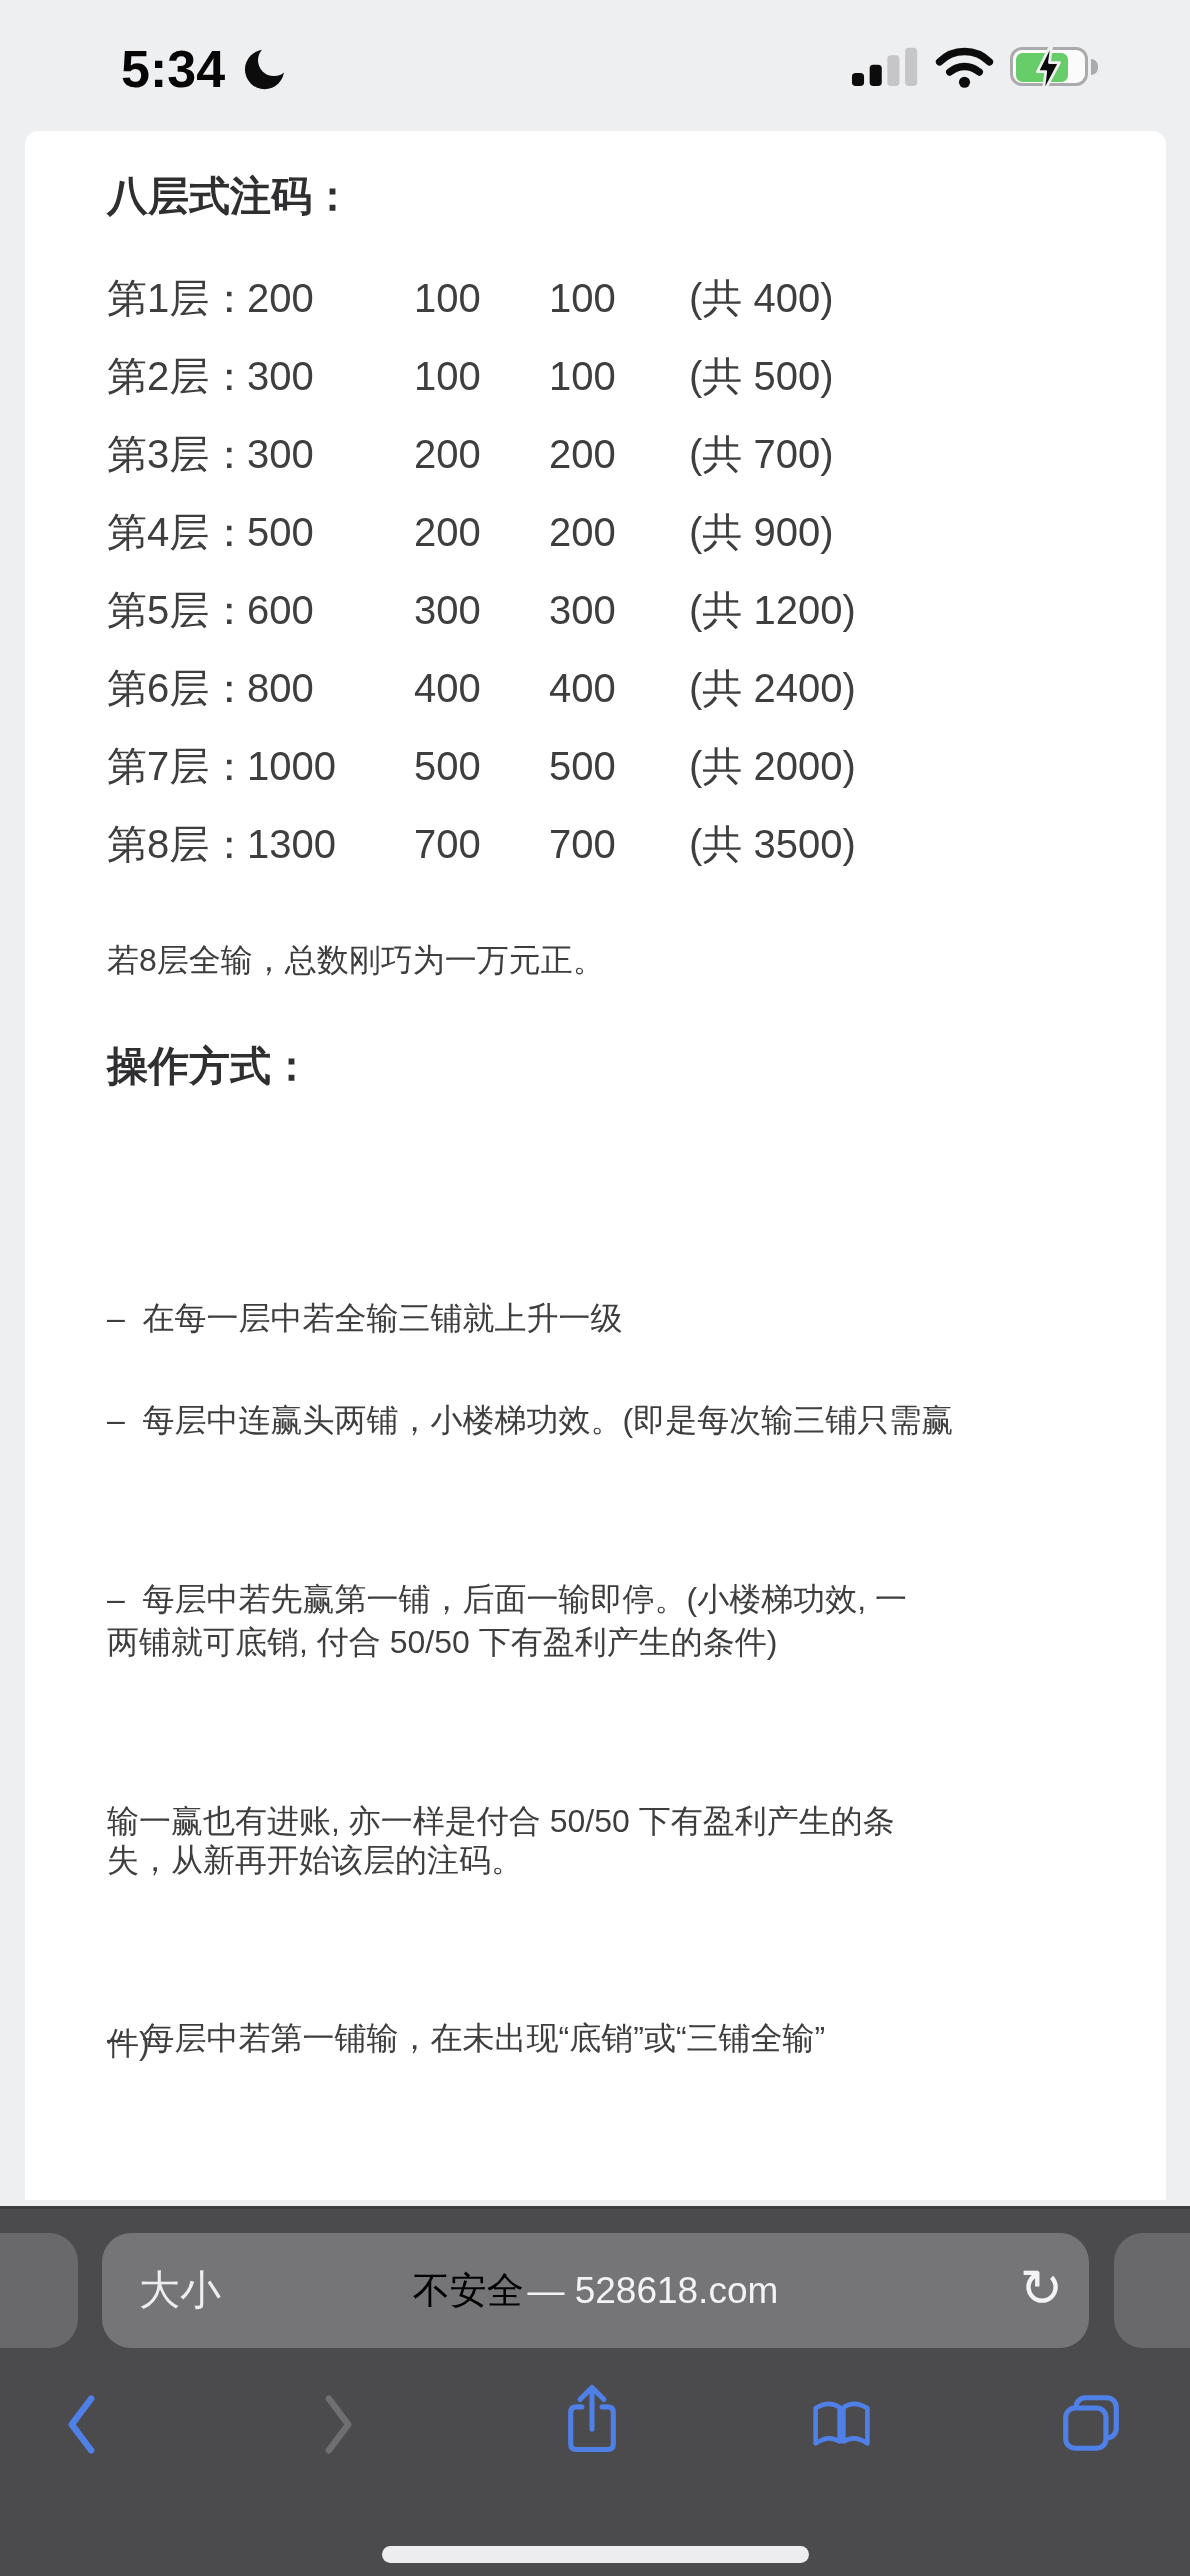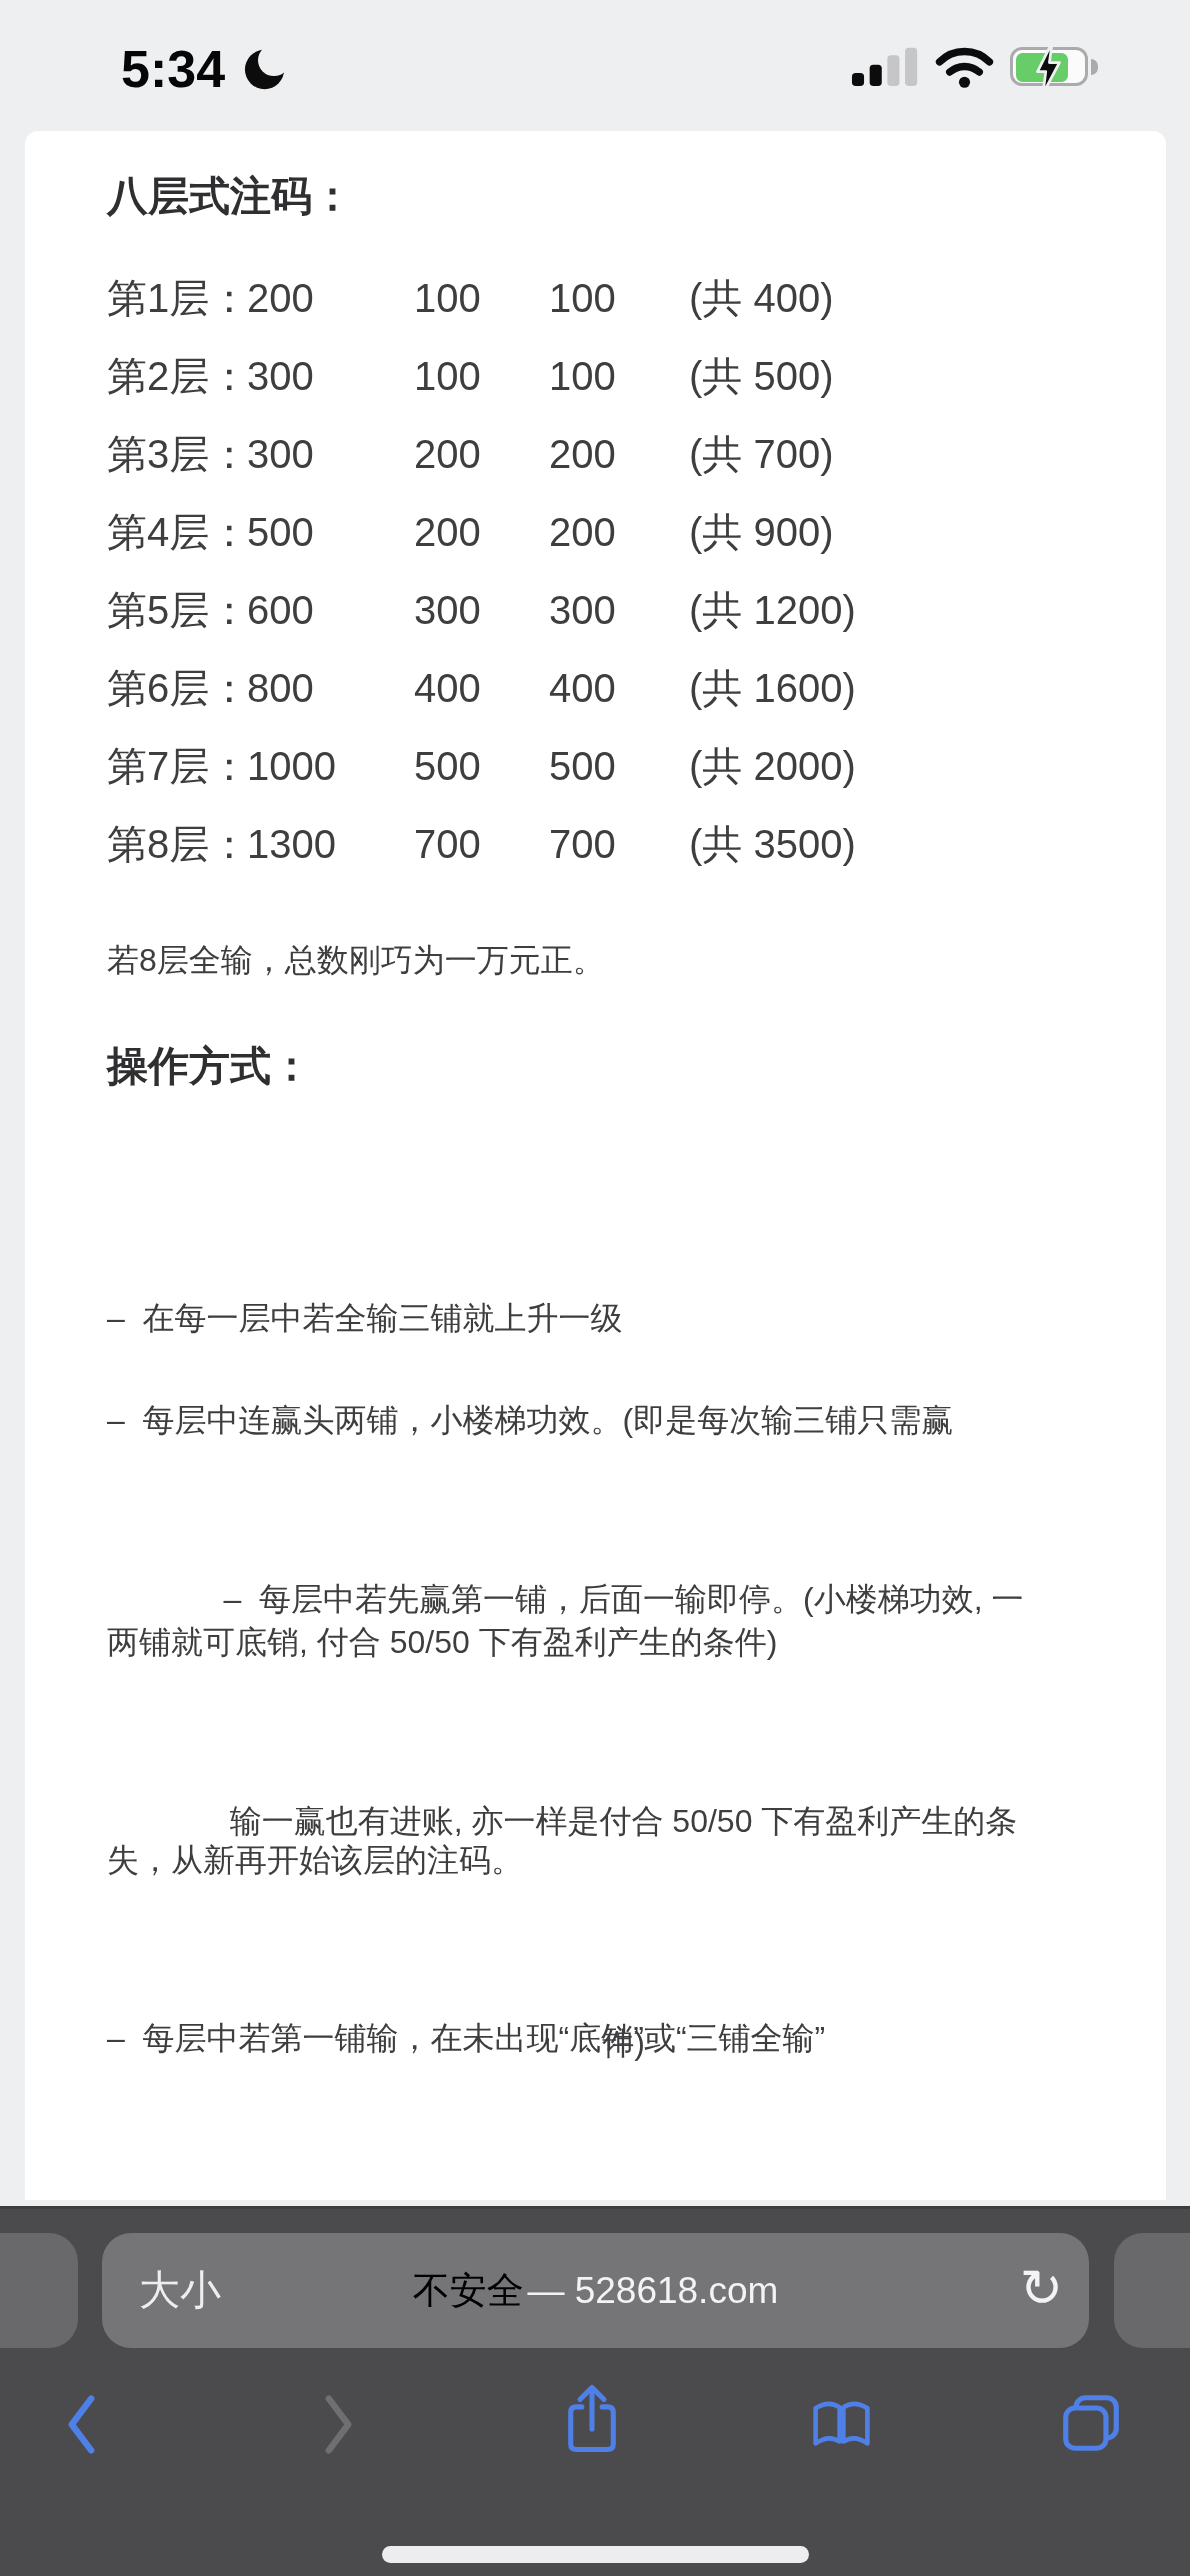--- a/index.html
+++ b/index.html
@@ -32,21 +32,21 @@
   .c-v1{width:167px;}
   .c-v2{width:135px;}
   .c-v3{width:140px;}
   .c-total{flex:1;}
   .para{position:absolute;left:107px;width:1033px;font-size:32px;line-height:78px;white-space:pre-wrap;}
   .p-summary{top:921px;}
   .p-heading{top:1027px;font-size:41px;font-weight:700;color:#2f2f31;}
   .bullet{line-height:74px;}
   .b1{top:1133px;}
   .b2{top:1235px;}
-  .b3{top:1414px;text-align:center;}
+  .b3{top:1414px;}
   .b4{top:1675px;}
   .b5{top:1853px;}
   .bullet-line{white-space:pre-wrap;}
   
   .toolbar{
     position:absolute;left:0;top:2206px;width:1191px;height:370px;
     background:#4b4b4d;box-shadow:inset 0 2.8px 0 rgba(0,0,0,0.2);
   }
   .pill{position:absolute;top:27px;height:115px;border-radius:29px;background:#757577;}
   .pill-main{left:102px;width:987px;}
@@ -117,21 +117,21 @@
     <div class="bet-row">
       <span class="c-label">第3层：</span><span class="c-v1">300</span><span class="c-v2">200</span><span class="c-v3">200</span><span class="c-total">(共 700)</span>
     </div>
     <div class="bet-row">
       <span class="c-label">第4层：</span><span class="c-v1">500</span><span class="c-v2">200</span><span class="c-v3">200</span><span class="c-total">(共 900)</span>
     </div>
     <div class="bet-row">
       <span class="c-label">第5层：</span><span class="c-v1">600</span><span class="c-v2">300</span><span class="c-v3">300</span><span class="c-total">(共 1200)</span>
     </div>
     <div class="bet-row">
-      <span class="c-label">第6层：</span><span class="c-v1">800</span><span class="c-v2">400</span><span class="c-v3">400</span><span class="c-total">(共 1600)</span>
+      <span class="c-label">第6层：</span><span class="c-v1">800</span><span class="c-v2">400</span><span class="c-v3">400</span><span class="c-total">(共 2400)</span>
     </div>
     <div class="bet-row">
       <span class="c-label">第7层：</span><span class="c-v1">1000</span><span class="c-v2">500</span><span class="c-v3">500</span><span class="c-total">(共 2000)</span>
     </div>
     <div class="bet-row">
       <span class="c-label">第8层：</span><span class="c-v1">1300</span><span class="c-v2">700</span><span class="c-v3">700</span><span class="c-total">(共 3500)</span>
     </div>
   </div>
 
   <div class="para p-summary">若8层全输，总数刚巧为一万元正。</div>

